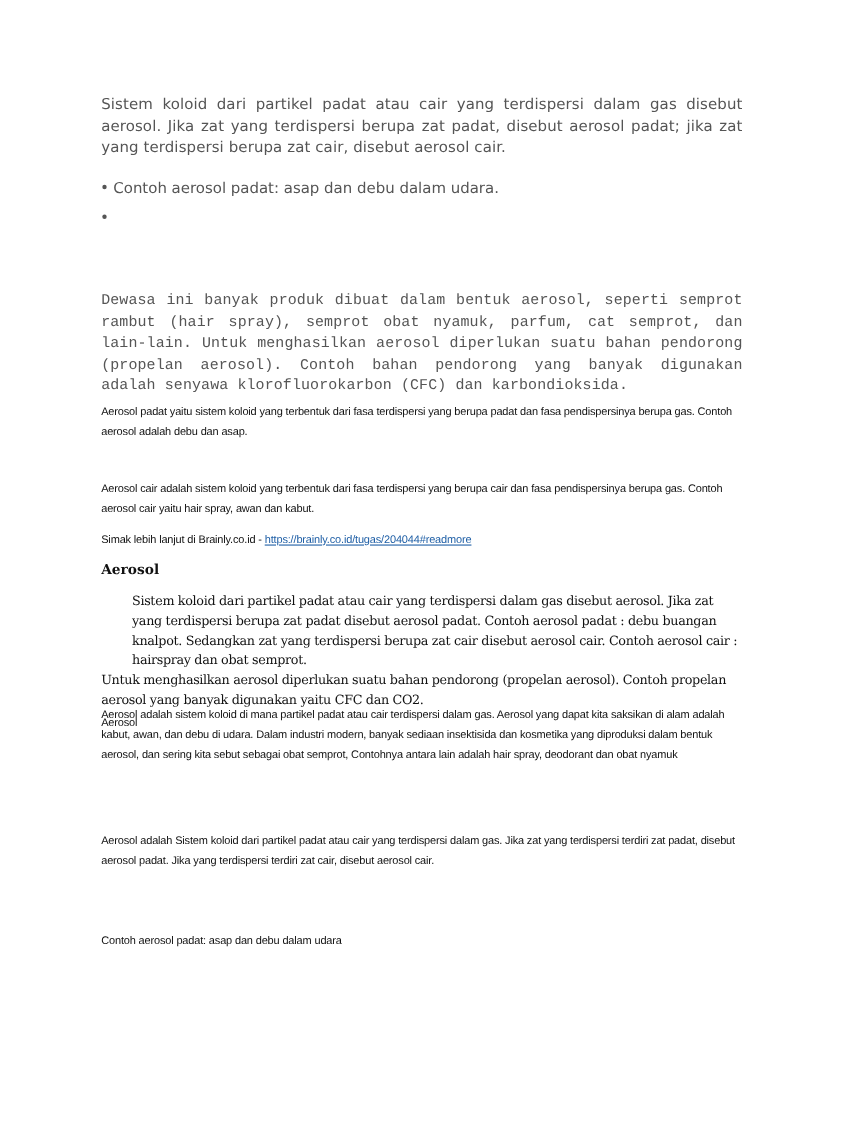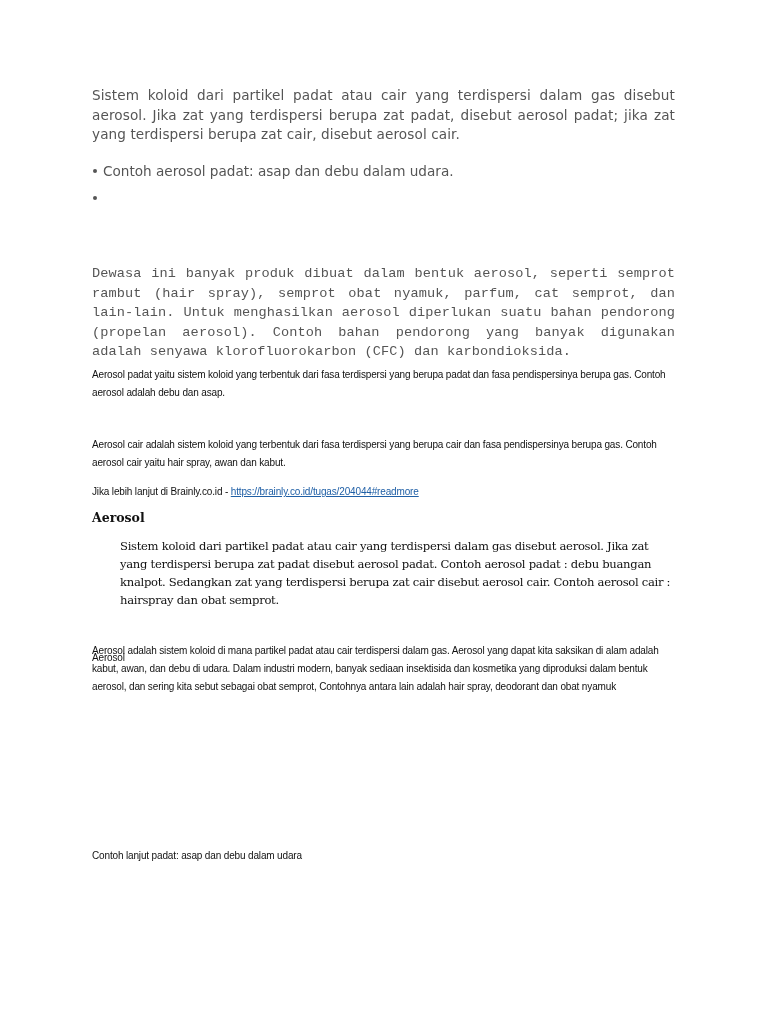--- a/index.html
+++ b/index.html
@@ -119,33 +119,37 @@
 
   <div class="calibri" style="top:366px;">
     <p>Aerosol padat yaitu sistem koloid yang terbentuk dari fasa terdispersi yang berupa padat dan fasa pendispersinya berupa gas. Contoh aerosol adalah debu dan asap.</p>
   </div>
   <div class="calibri" style="top:436px;">
     <p>Aerosol cair adalah sistem koloid yang terbentuk dari fasa terdispersi yang berupa cair dan fasa pendispersinya berupa gas. Contoh aerosol cair yaitu hair spray, awan dan kabut.</p>
   </div>
 
   <div class="calibri" style="top:483px;">
     <p>
-      <span>Jika lebih lanjut di Brainly.co.id - </span><a class="link" href="#">https://brainly.co.id/tugas/204044#readmore</a>
+      <span>Simak lebih lanjut di Brainly.co.id - </span><a class="link" href="#">https://brainly.co.id/tugas/204044#readmore</a>
     </p>
   </div>
 
   <div class="heading-serif">Aerosol</div>
 
   <div class="cambria" style="top:537px;">
     <p class="indent">Sistem koloid dari partikel padat atau cair yang terdispersi dalam gas disebut aerosol. Jika zat yang terdispersi berupa zat padat disebut aerosol padat. Contoh aerosol padat : debu buangan knalpot. Sedangkan zat yang terdispersi berupa zat cair disebut aerosol cair. Contoh aerosol cair : hairspray dan obat semprot.</p>
+    <p>Untuk menghasilkan aerosol diperlukan suatu bahan pendorong (propelan aerosol). Contoh propelan aerosol yang banyak digunakan yaitu CFC dan CO2.</p>
   </div>
 
   <div class="calibri" style="top:649px;">
     <p>Aerosol</p>
   </div>
   <div class="calibri" style="top:642px;">
     <p>Aerosol adalah sistem koloid di mana partikel padat atau cair terdispersi dalam gas. Aerosol yang dapat kita saksikan di alam adalah kabut, awan, dan debu di udara. Dalam industri modern, banyak sediaan insektisida dan kosmetika yang diproduksi dalam bentuk aerosol, dan sering kita sebut sebagai obat semprot, Contohnya antara lain adalah hair spray, deodorant dan obat nyamuk</p>
   </div>
+  <div class="calibri" style="top:756px;">
+    <p>Aerosol adalah Sistem koloid dari partikel padat atau cair yang terdispersi dalam gas. Jika zat yang terdispersi terdiri zat padat, disebut aerosol padat. Jika yang terdispersi terdiri zat cair, disebut aerosol cair.</p>
+  </div>
   <div class="calibri" style="top:847px;">
-    <p>Contoh lanjut padat: asap dan debu dalam udara</p>
+    <p>Contoh aerosol padat: asap dan debu dalam udara</p>
   </div>
 
 </div>
 
 </body></html>

